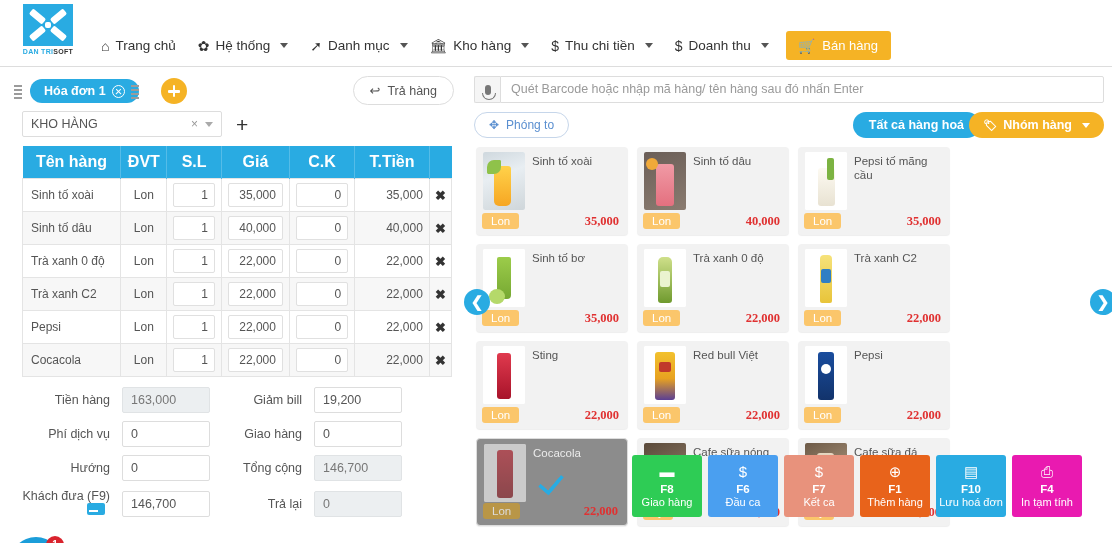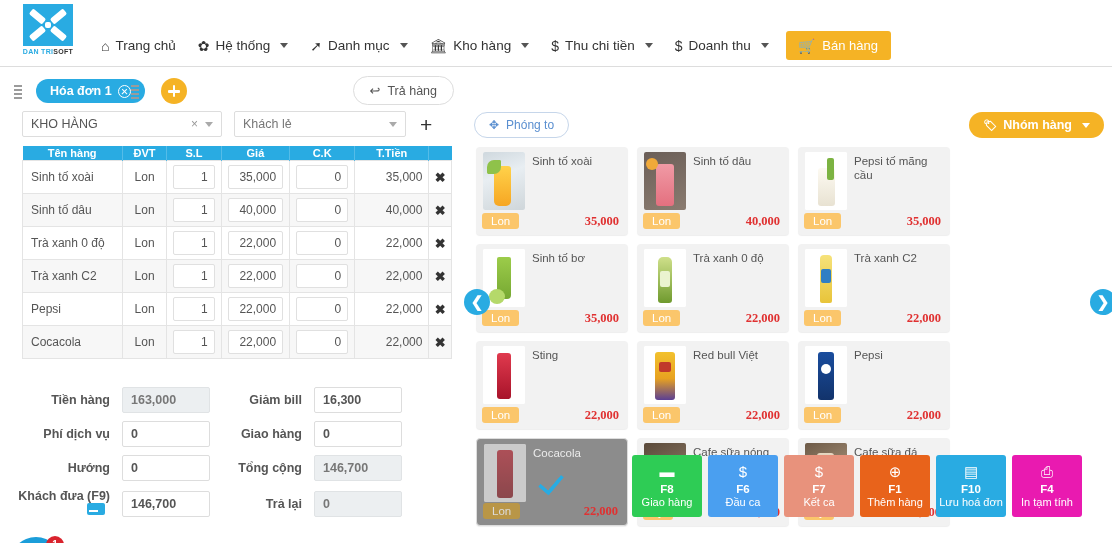--- a/index.html
+++ b/index.html
@@ -87,21 +87,21 @@
   .tabs-row {
     position: absolute; left: 0; top: 6px; width: 466px; height: 36px;
   }
   .grip {
     position: absolute; width: 8px; height: 16px; top: 12px;
     background-image: repeating-linear-gradient(to bottom, #9b9b9b 0 2px, transparent 2px 4px);
   }
   .grip.g1 { left: 14px; }
   .grip.g2 { left: 131px; }
   .tab-inv {
-    position: absolute; left: 36px; top: 6px;
+    position: absolute; left: 30px; top: 6px;
     background: #29abe2; color: #fff; border-radius: 14px;
     padding: 5px 14px; font-size: 12.5px; font-weight: bold;
     display: flex; align-items: center; gap: 6px; cursor: pointer;
   }
   .tab-close {
     display: inline-block; width: 13px; height: 13px; border-radius: 50%;
     border: 1.4px solid #fff; position: relative; cursor: pointer;
   }
   .tab-close::before, .tab-close::after {
     content:''; position: absolute; left: 2px; top: 5px; width: 7px; height: 1.4px;
@@ -144,22 +144,22 @@
     border-right: 4px solid transparent; border-top: 5px solid #aaa;
   }
   .plus-cust {
     font-size: 21px; color: #333; cursor: pointer; line-height: 1;
     font-weight: 300; margin-left: 2px;
   }
 
   
   .tbl { position: absolute; left: 22px; top: 79px; width: 430px; border-collapse: collapse; }
   .tbl th {
-    background: #29abe2; color: #fff; font-size: 11px; font-weight: bold;
-    padding: 1px 6px; text-align: center; border-right: 1px solid #55bce8;
+    background: #29abe2; color: #fff; font-size: 16px; font-weight: bold;
+    padding: 7px 6px; text-align: center; border-right: 1px solid #55bce8;
   }
   .tbl th:last-child { border-right: none; }
   .tbl td {
     border: 1px solid #e4e4e4; font-size: 12px; color: #555; padding: 0 6px;
     height: 33px; background: #fff;
   }
   .tbl tr.alt td { background: #f7f7f7; }
   .tbl td.name { text-align: left; padding-left: 8px; }
   .tbl td.unit { text-align: center; }
   .tbl td.num { text-align: right; }
@@ -167,21 +167,21 @@
   .cellinput {
     display: block; width: 100%; height: 24px; line-height: 22px;
     border: 1px solid #e0e0e0; border-radius: 2px; background: #fff;
     text-align: right; padding-right: 6px; font-size: 12px; color: #555;
     font-family: inherit;
   }
   .xbtn { color: #333; font-size: 13px; font-weight: bold; cursor: pointer; }
 
   
   .totals { position: absolute; left: 0; top: 320px; width: 466px; }
-  .trow { display: flex; align-items: center; margin-bottom: 8px; font-weight: bold; }
+  .trow { display: flex; align-items: center; margin-bottom: 8px; }
   .tcell { display: flex; align-items: center; }
   .tcell .lb {
     width: 110px; text-align: right; padding-right: 12px;
     font-size: 12.5px; color: #555;
   }
   .tcell .val {
     width: 88px; height: 26px; line-height: 24px; border: 1px solid #ddd;
     border-radius: 2px; background: #fff; padding: 0 8px;
     font-size: 12.5px; color: #555;
   }
@@ -426,24 +426,20 @@
         <span>Trả hàng</span>
       </div>
     </div>
 
     <div class="selects">
       <div class="sel kho">
         <span class="lbl">KHO HÀNG</span>
         <span class="x">×</span>
         <span class="dd"></span>
       </div>
-      <div class="sel kh">
-        <span class="lbl">Khách lẻ</span>
-        <span class="dd"></span>
-      </div>
       <span class="plus-cust">+</span>
     </div>
 
     <table class="tbl">
       <thead>
         <tr>
           <th style="width:105px">Tên hàng</th>
           <th style="width:46px">ĐVT</th>
           <th style="width:58px">S.L</th>
           <th style="width:70px">Giá</th>
@@ -547,21 +543,21 @@
     </table>
 
     <div class="totals">
       <div class="trow">
         <div class="tcell left-c">
           <span class="lb">Tiền hàng</span>
           <span class="val ro">163,000</span>
         </div>
         <div class="tcell right-c">
           <span class="lb">Giảm bill</span>
-          <span class="val">16,300</span>
+          <span class="val">19,200</span>
         </div>
       </div>
       <div class="trow">
         <div class="tcell left-c">
           <span class="lb">Phí dịch vụ</span>
           <span class="val">0</span>
         </div>
         <div class="tcell right-c">
           <span class="lb">Giao hàng</span>
           <span class="val">0</span>
@@ -595,26 +591,33 @@
     <div class="chat-widget">
       <div class="chat-circle">
 
         <div class="chat-badge">1</div>
       </div>
     </div>
   </div>
 
   <div class="right">
 
+    <div class="search-wrap">
+      <div class="mic-box">
+          <span class="mic"></span>
+        </div>
+      <input class="search-in" type="text" placeholder="Quét Barcode hoặc nhập mã hàng/ tên hàng sau đó nhấn Enter" style="">
+    </div>
 
     <div class="ctrl-row">
       <div class="zoom-btn">
         <span class="move-ico">✥</span>
         <span>Phóng to</span>
       </div>
+      <div class="all-goods">Tất cả hàng hoá</div>
       <div class="group-btn">
         <span class="tag-ico">🏷</span>
         <span>Nhóm hàng</span>
         <span class="caret" style="border-top-color:#fff"></span>
       </div>
     </div>
 
     <div class="nav-arrow lft">❮</div>
     <div class="nav-arrow rgt">❯</div>
 

